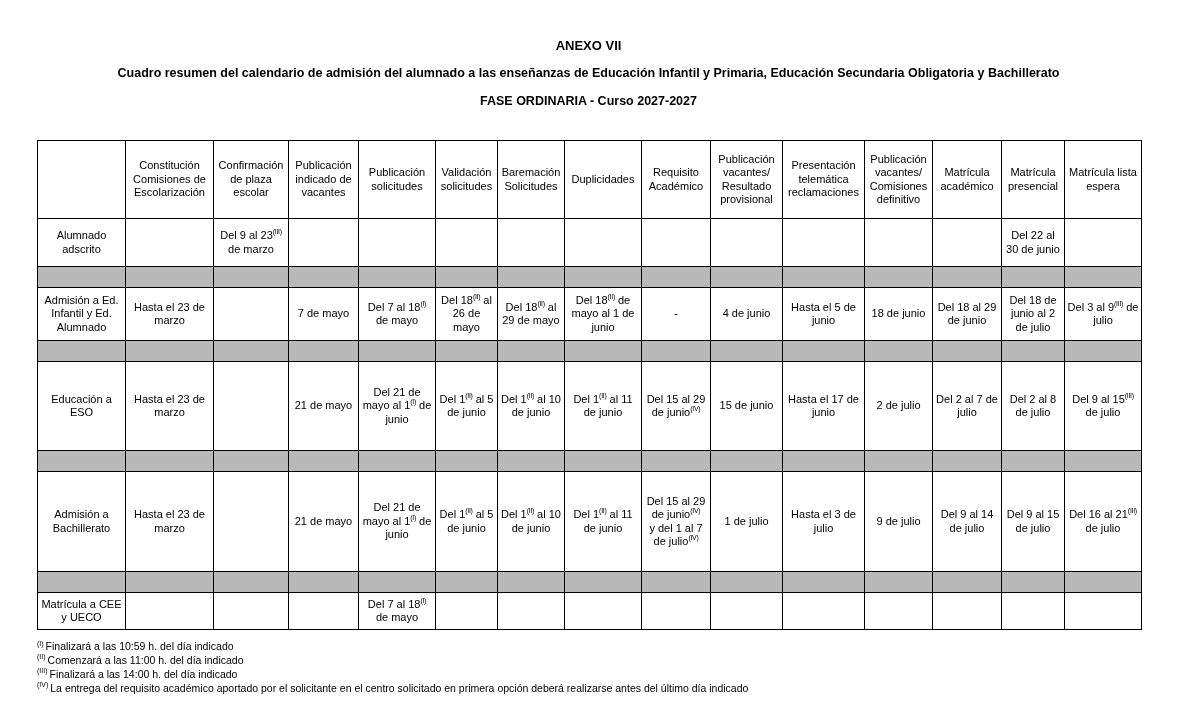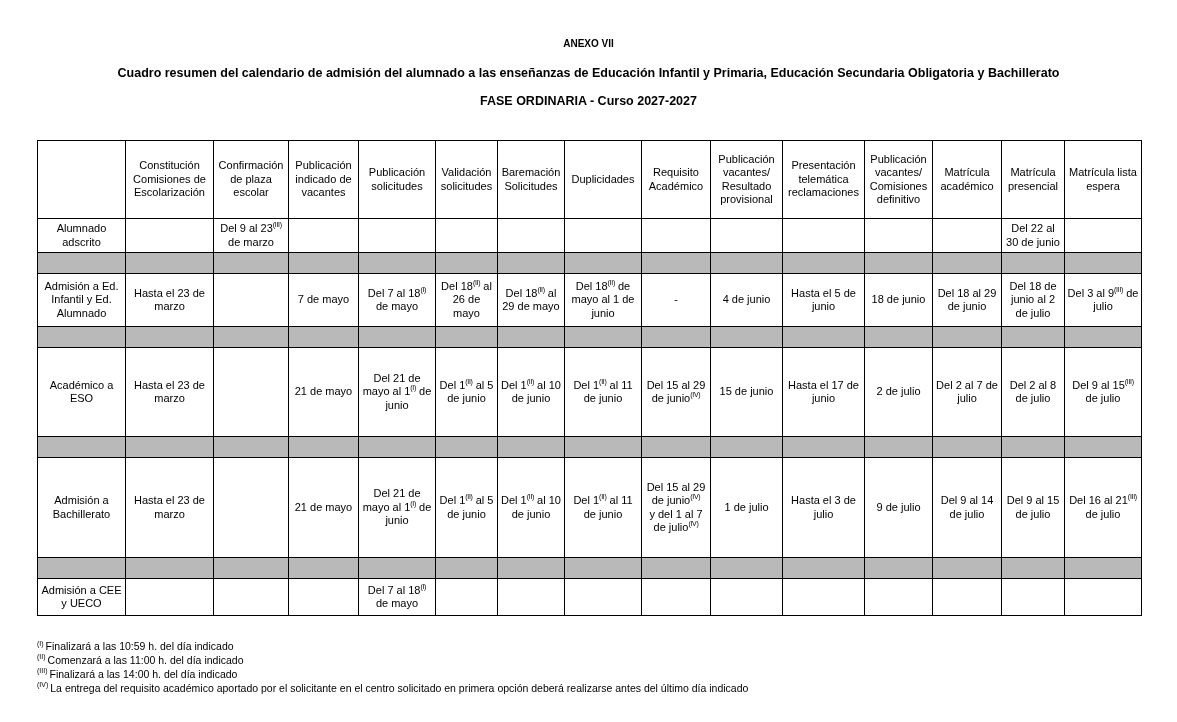--- a/index.html
+++ b/index.html
@@ -12,21 +12,21 @@
     color: #000000;
     position: relative;
     overflow: hidden;
   }
   .page-title {
     position: absolute;
     top: 38px;
     left: 0;
     width: 1177px;
     text-align: center;
-    font-size: 10px;
+    font-size: 13px;
     font-weight: bold;
   }
   .page-subtitle {
     position: absolute;
     top: 66px;
     left: 0;
     width: 1177px;
     text-align: center;
     font-size: 12.5px;
     font-weight: bold;
@@ -53,21 +53,21 @@
     font-size: 11px;
     font-weight: normal;
     text-align: center;
     vertical-align: middle;
     padding: 1px 2px;
     line-height: 1.22;
     word-wrap: break-word;
     overflow: hidden;
   }
   table.cal thead tr { height: 78px; }
-  table.cal tbody tr:nth-child(1) { height: 34px; }
+  table.cal tbody tr:nth-child(1) { height: 48px; }
   table.cal tbody tr:nth-child(2) { height: 21px; }
   table.cal tbody tr:nth-child(3) { height: 53px; }
   table.cal tbody tr:nth-child(4) { height: 21px; }
   table.cal tbody tr:nth-child(5) { height: 89px; }
   table.cal tbody tr:nth-child(6) { height: 21px; }
   table.cal tbody tr:nth-child(7) { height: 100px; }
   table.cal tbody tr:nth-child(8) { height: 21px; }
   table.cal tbody tr:nth-child(9) { height: 37px; }
   table.cal sup {
     font-size: 7px;
@@ -197,21 +197,21 @@
         <td style="background: rgb(185, 185, 185);"></td>
         <td style="background: rgb(185, 185, 185);"></td>
         <td style="background: rgb(185, 185, 185);"></td>
         <td style="background: rgb(185, 185, 185);"></td>
         <td style="background: rgb(185, 185, 185);"></td>
         <td style="background: rgb(185, 185, 185);"></td>
         <td style="background: rgb(185, 185, 185);"></td>
         <td style="background: rgb(185, 185, 185);"></td>
       </tr>
       <tr>
-        <th scope="row">Académico a ESO</th>
+        <th scope="row">Educación a ESO</th>
         <td>Hasta el 23 de marzo</td>
         <td></td>
         <td>21 de mayo</td>
         <td>Del 21 de mayo al 1<sup>(I)</sup> de junio</td>
         <td>Del 1<sup>(II)</sup> al 5 de junio</td>
         <td>Del 1<sup>(II)</sup> al 10 de junio</td>
         <td>Del 1<sup>(II)</sup> al 11 de junio</td>
         <td>Del 15 al 29 de junio<sup>(IV)</sup></td>
         <td>15 de junio</td>
         <td>Hasta el 17 de junio</td>
@@ -265,21 +265,21 @@
         <td style="background: rgb(185, 185, 185);"></td>
         <td style="background: rgb(185, 185, 185);"></td>
         <td style="background: rgb(185, 185, 185);"></td>
         <td style="background: rgb(185, 185, 185);"></td>
         <td style="background: rgb(185, 185, 185);"></td>
         <td style="background: rgb(185, 185, 185);"></td>
         <td style="background: rgb(185, 185, 185);"></td>
         <td style="background: rgb(185, 185, 185);"></td>
       </tr>
       <tr>
-        <th scope="row">Admisión a CEE y UECO</th>
+        <th scope="row">Matrícula a CEE y UECO</th>
         <td></td>
         <td></td>
         <td></td>
         <td>Del 7 al 18<sup>(I)</sup> de mayo</td>
         <td></td>
         <td></td>
         <td></td>
         <td></td>
         <td></td>
         <td></td>

